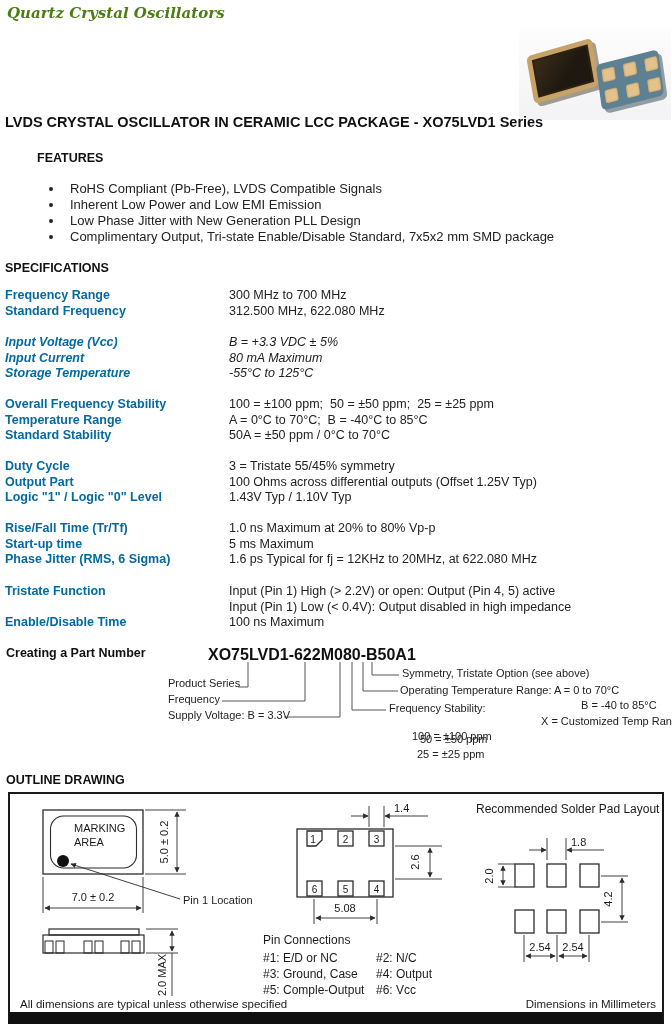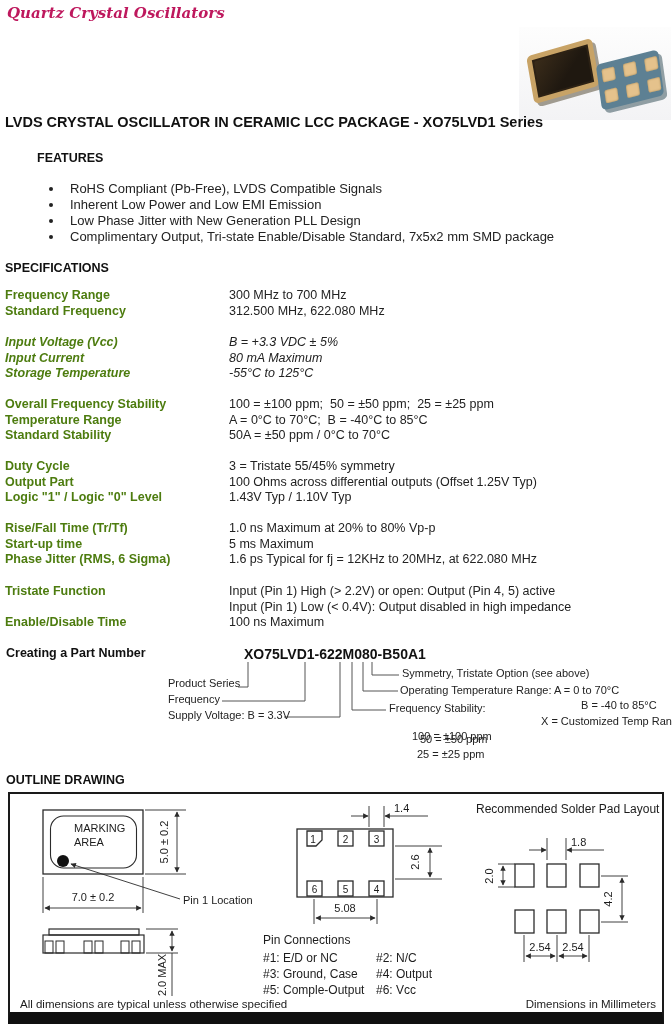--- a/index.html
+++ b/index.html
@@ -1,29 +1,29 @@
 <!DOCTYPE html>
 <html><head>
 <meta charset="utf-8">
 <style>
   html,body{margin:0;padding:0;background:#fff;}
   #page{position:relative;width:672px;height:1026px;background:#fff;
         font-family:"Liberation Sans",sans-serif;color:#1c1c1c;overflow:hidden;}
   .abs{position:absolute;}
   .brand{font-family:"DejaVu Serif","Liberation Serif",serif;font-weight:bold;font-style:italic;
-         font-size:15px;color:#be185d;}
+         font-size:15px;color:#4d7c0f;}
   .doc-title{font-weight:bold;font-size:14.5px;color:#111;}
   .sec-head{font-weight:bold;font-size:12.5px;color:#111;}
   ul.features{margin:0;padding-left:64px;font-size:13px;line-height:16px;color:#222;}
   ul.features li{padding-left:6px;}
   .spec-group{left:5px;width:660px;}
   .spec-row{display:flex;font-size:12.5px;line-height:15.5px;}
-  .spec-row .lbl{width:200px;font-weight:bold;color:#4d7c0f;}
+  .spec-row .lbl{width:200px;font-weight:bold;color:#0369a1;}
   .spec-row .val{flex:1;white-space:pre-wrap;color:#222;margin-left:24px;}
-  .pn-number{font-weight:bold;font-size:14px;color:#111;margin-left:36px;}
+  .pn-number{font-weight:bold;font-size:16px;color:#111;}
   .dlab{font-size:11px;line-height:12px;color:#222;white-space:nowrap;}
   
   .photo{left:519px;top:27px;width:152px;height:93px;
          background:linear-gradient(#fdfdfd,#f3f3f5);}
   .chip-top{position:absolute;left:10px;top:20px;width:58px;height:38px;
             background:#2c2114;border:5px solid #c8a366;border-radius:5px;
             transform:rotate(-16deg) skewX(-6deg);
             box-shadow:3px 4px 0 rgba(90,80,60,.55);}
   .chip-top .glass{position:absolute;inset:2px;background:linear-gradient(135deg,#3a2c1a,#1f1810 60%);border-radius:2px;}
   .chip-bottom{position:absolute;left:79px;top:30px;width:64px;height:46px;

